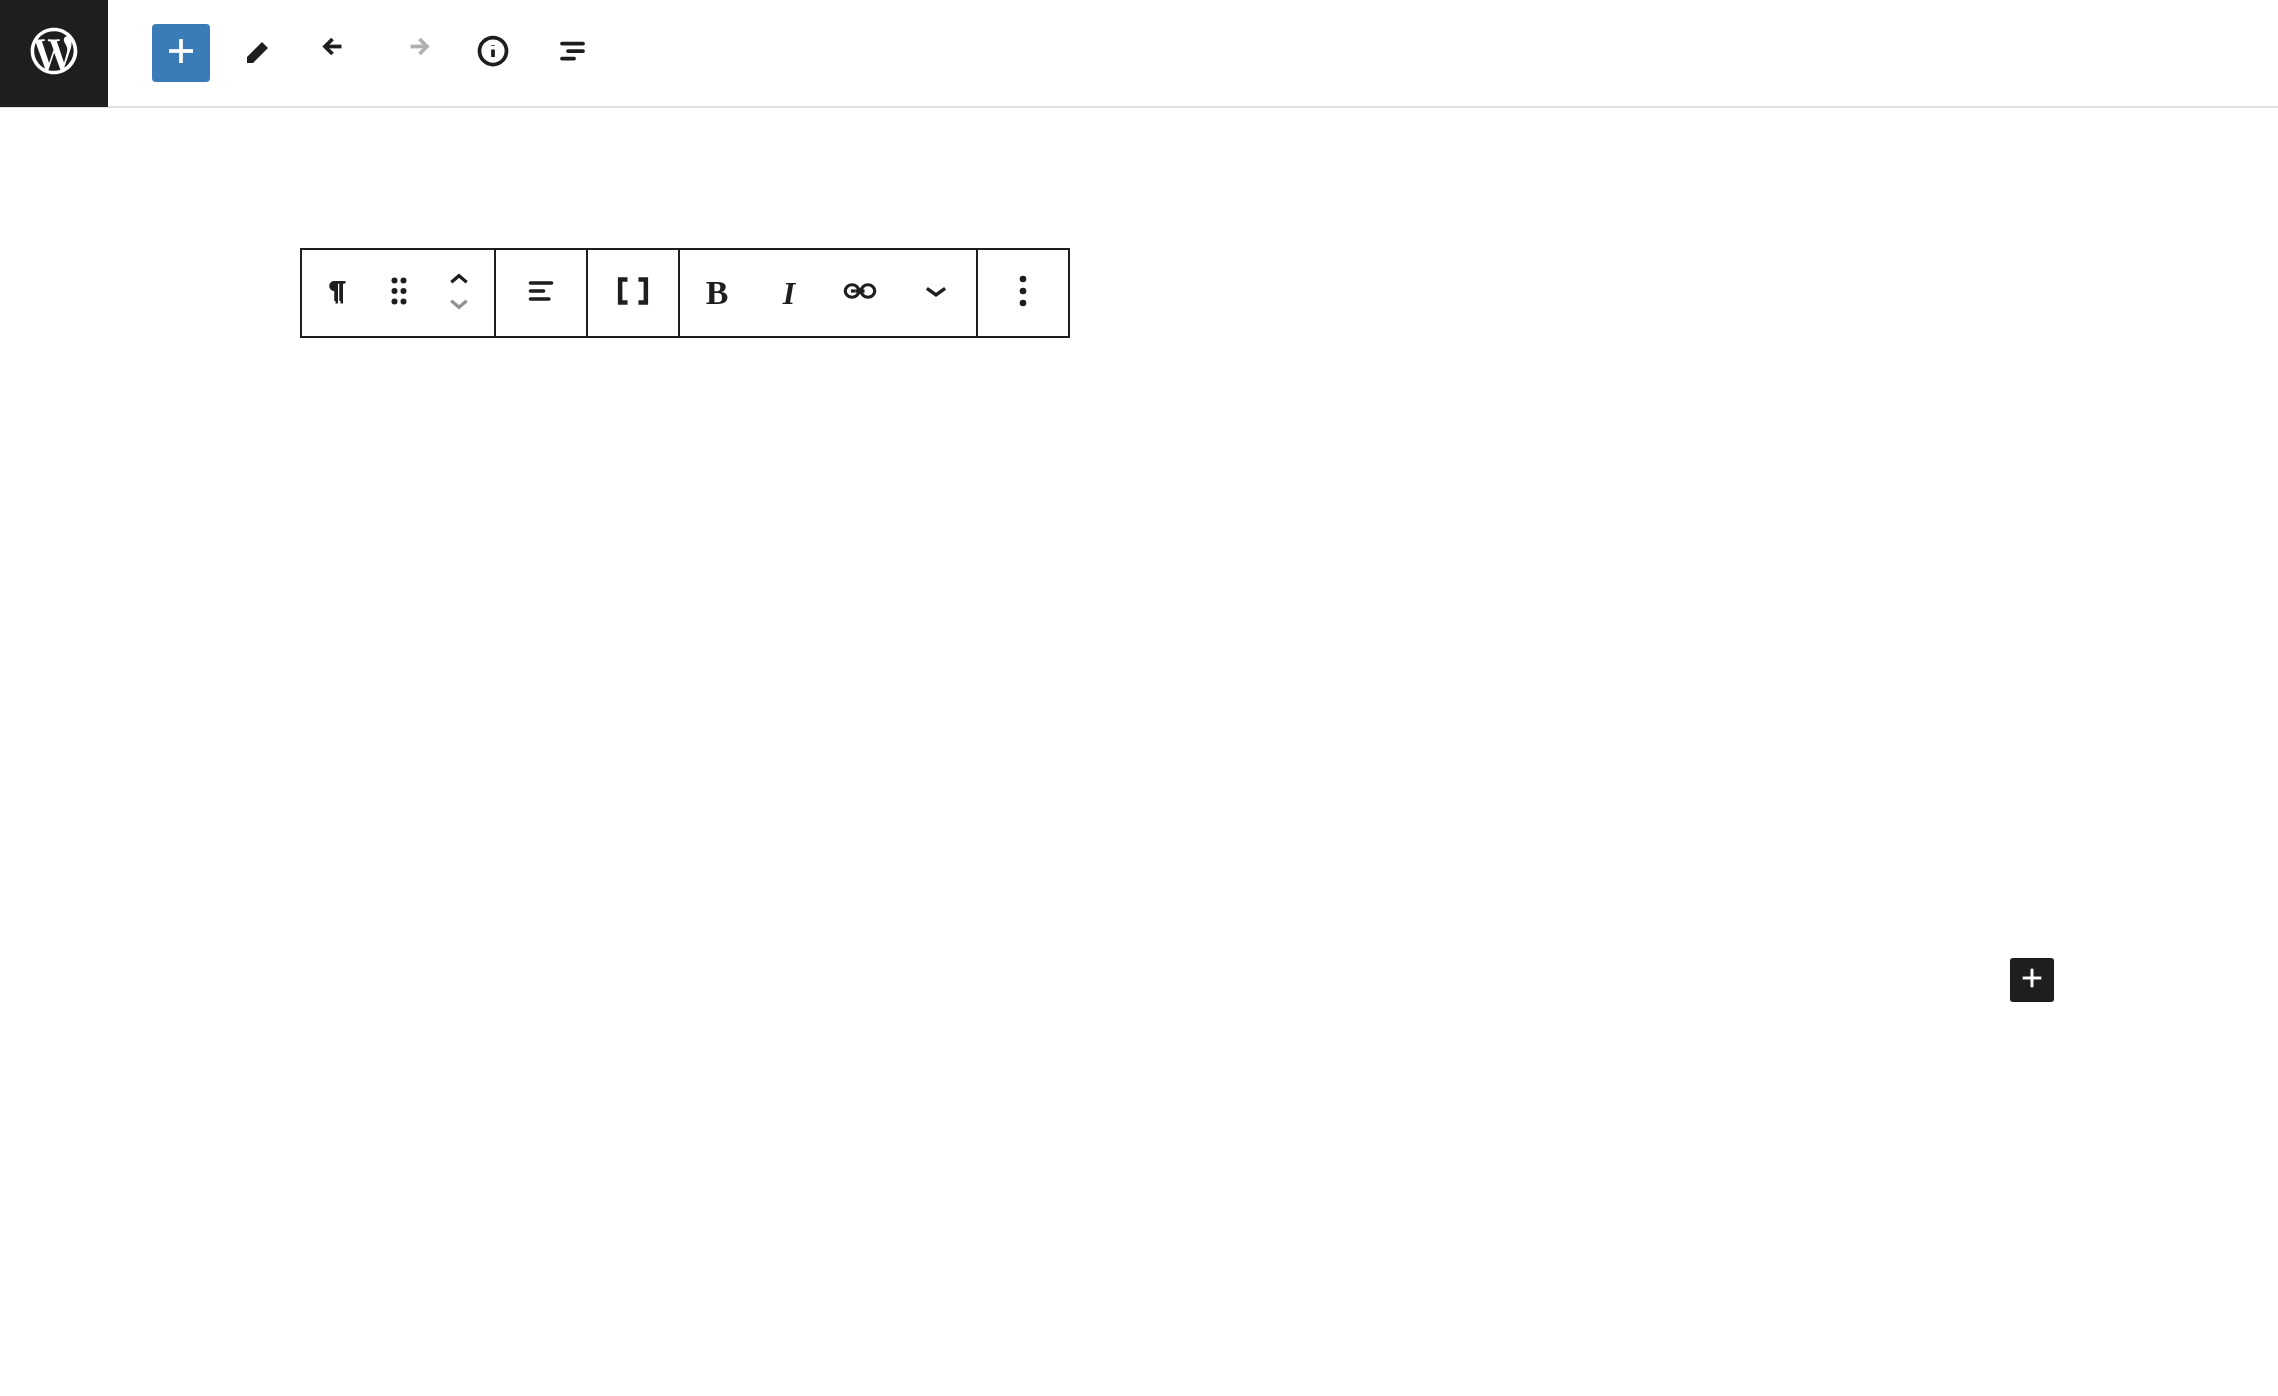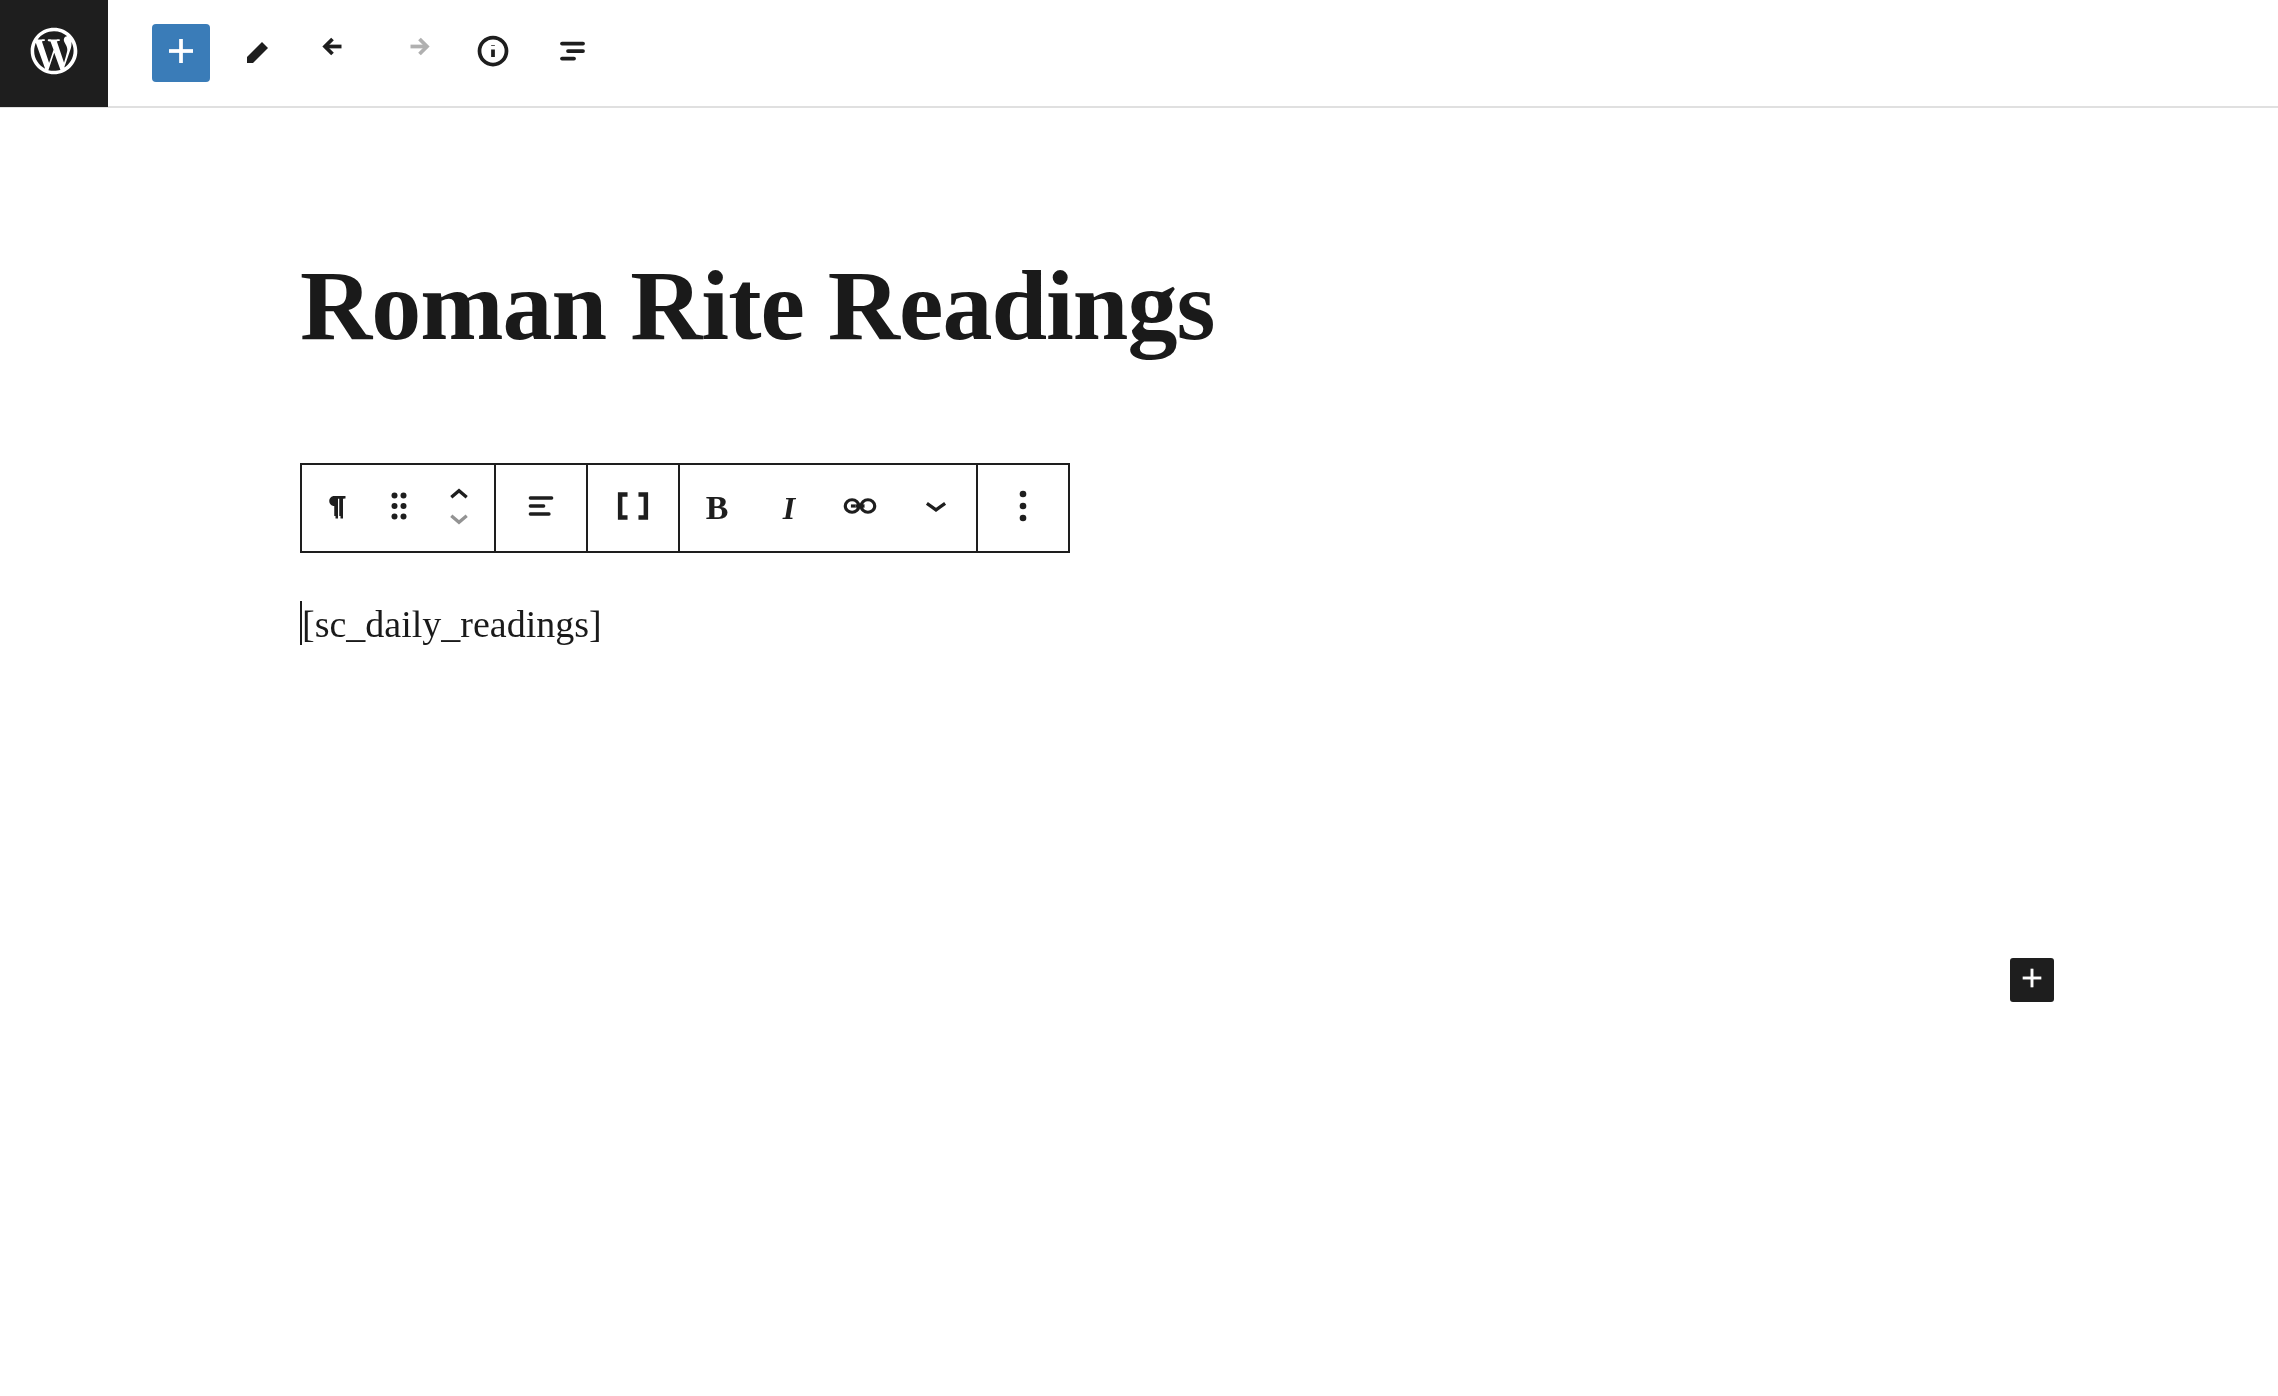--- a/index.html
+++ b/index.html
@@ -215,21 +215,20 @@
           <line x1="6" y1="7" x2="20" y2="7"></line>
           <line x1="10" y1="12" x2="20" y2="12"></line>
           <line x1="6" y1="17" x2="14" y2="17"></line>
         </svg>
       </span>
     </div>
   </div>
 </div>
 
 <div class="editor-area">
-  <h1 class="post-title">Roman Rite Readings</h1>
 
   <div class="block-toolbar">
     <div class="bt-group">
       <div class="bt-cell bt-cell-narrow" style="width:72px">
         <span>
           <svg width="30" height="34" viewBox="0 0 24 24" fill="#1e1e1e">
             <path d="M10 4v4c-2.2 0-4-1.8-4-4s1.8-4 4-4h8v2h-2v16h-2V2h-2v16h-2V8c-2.2 0-4-1.8-4-4" transform="translate(0,4)"></path>
             <path d="M9 4C6.8 4 5 5.8 5 8s1.8 4 4 4v8h2V6h2v14h2V6h2V4H9z"></path>
           </svg>
         </span>
@@ -316,23 +315,20 @@
           <svg width="10" height="32" viewBox="0 0 6 24" fill="#1e1e1e">
             <circle cx="3" cy="3" r="2.5"></circle>
             <circle cx="3" cy="12" r="2.5"></circle>
             <circle cx="3" cy="21" r="2.5"></circle>
           </svg>
         </span>
       </div>
     </div>
   </div>
 
-  <div class="shortcode-block">
-    <span class="cursor-caret"></span><span>[sc_daily_readings]</span>
-  </div>
 
   <div class="block-inserter-fab">
     <span>
       <svg width="28" height="28" viewBox="0 0 24 24" fill="none" stroke="#fff" stroke-width="2.5">
         <line x1="12" y1="4" x2="12" y2="20"></line>
         <line x1="4" y1="12" x2="20" y2="12"></line>
       </svg>
     </span>
   </div>
 </div>

